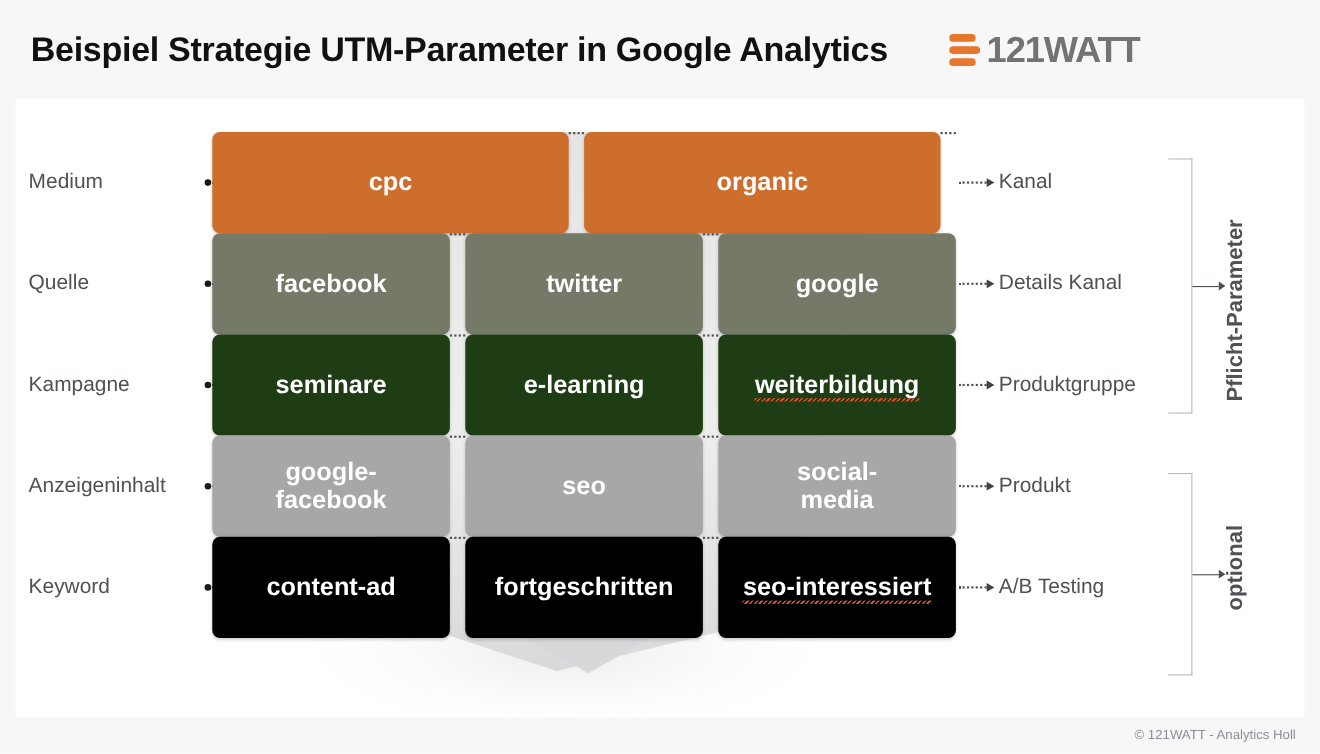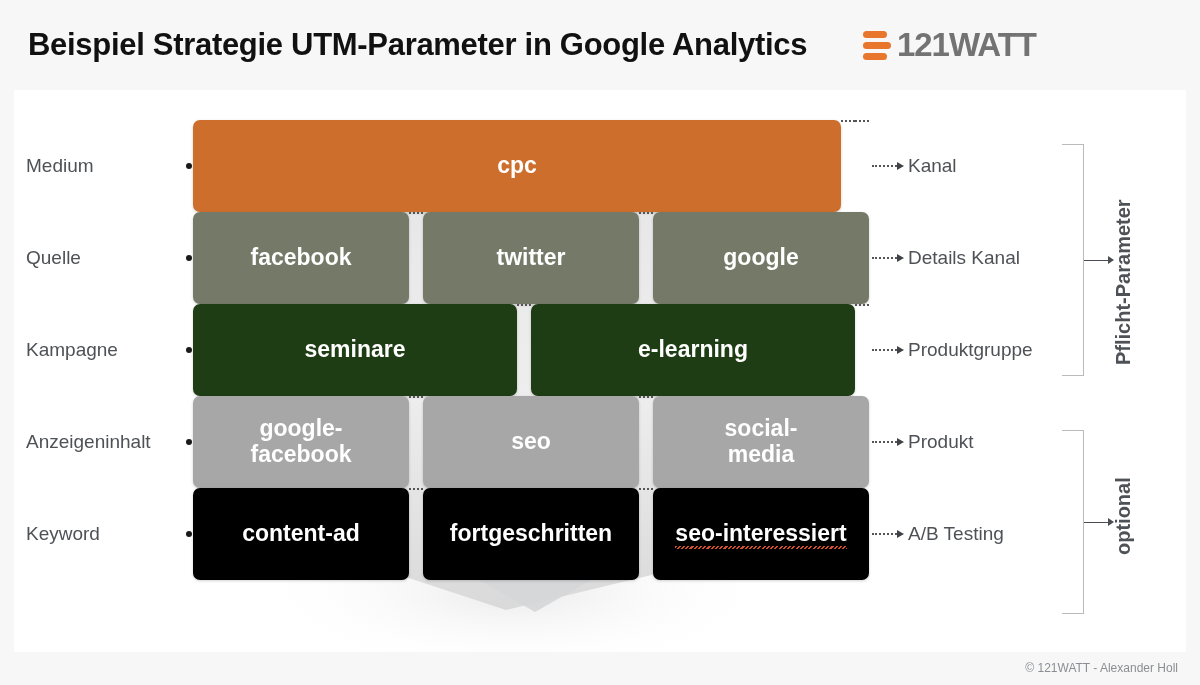--- a/index.html
+++ b/index.html
@@ -301,20 +301,23 @@
       <div class="left-label">Medium</div>
       <div class="connector-left">
           <span class="dot"></span>
           <span class="dash"></span>
         </div>
       <div class="boxes">
         <div class="box" style="background:#ce6e2d">
             <span class="label-inner">cpc</span>
           </div>
         <span class="cell-gap"></span>
+        <div class="box" style="background:#ce6e2d">
+            <span class="label-inner">organic</span>
+          </div>
         <span class="cell-gap"></span>
       </div>
       <div class="connector-right">
           <span class="dash"></span>
           <span class="arrow"></span>
         </div>
       <div class="right-label">Kanal</div>
     </div>
 
     <div class="row r1">
@@ -351,20 +354,23 @@
         </div>
       <div class="boxes">
         <div class="box" style="background:#1e3d14">
             <span class="label-inner">seminare</span>
           </div>
         <span class="cell-gap"></span>
         <div class="box" style="background:#1e3d14">
             <span class="label-inner">e-learning</span>
           </div>
         <span class="cell-gap"></span>
+        <div class="box misspelled" style="background:#1e3d14">
+            <span class="label-inner">weiterbildung</span>
+          </div>
       </div>
       <div class="connector-right">
           <span class="dash"></span>
           <span class="arrow"></span>
         </div>
       <div class="right-label">Produktgruppe</div>
     </div>
 
     <div class="row r3">
       <div class="left-label">Anzeigeninhalt</div>
@@ -424,13 +430,13 @@
     <div class="bracket b2"></div>
     <div class="bracket-stem s2">
         <span class="dash"></span>
         <span class="arrow"></span>
       </div>
     <div class="vlabel v2">optional</div>
 
   </div>
 </div>
 
-<div class="footer">© 121WATT - Alexander Holl</div>
+<div class="footer">© 121WATT - Analytics Holl</div>
 
 </body></html>

